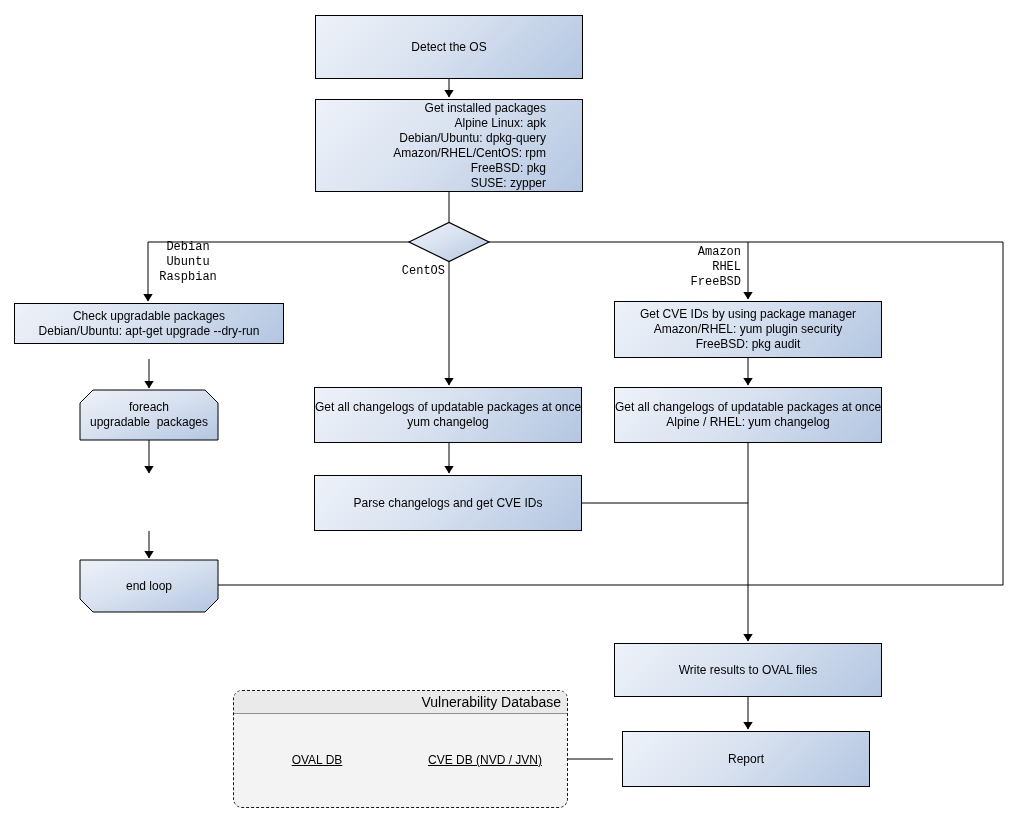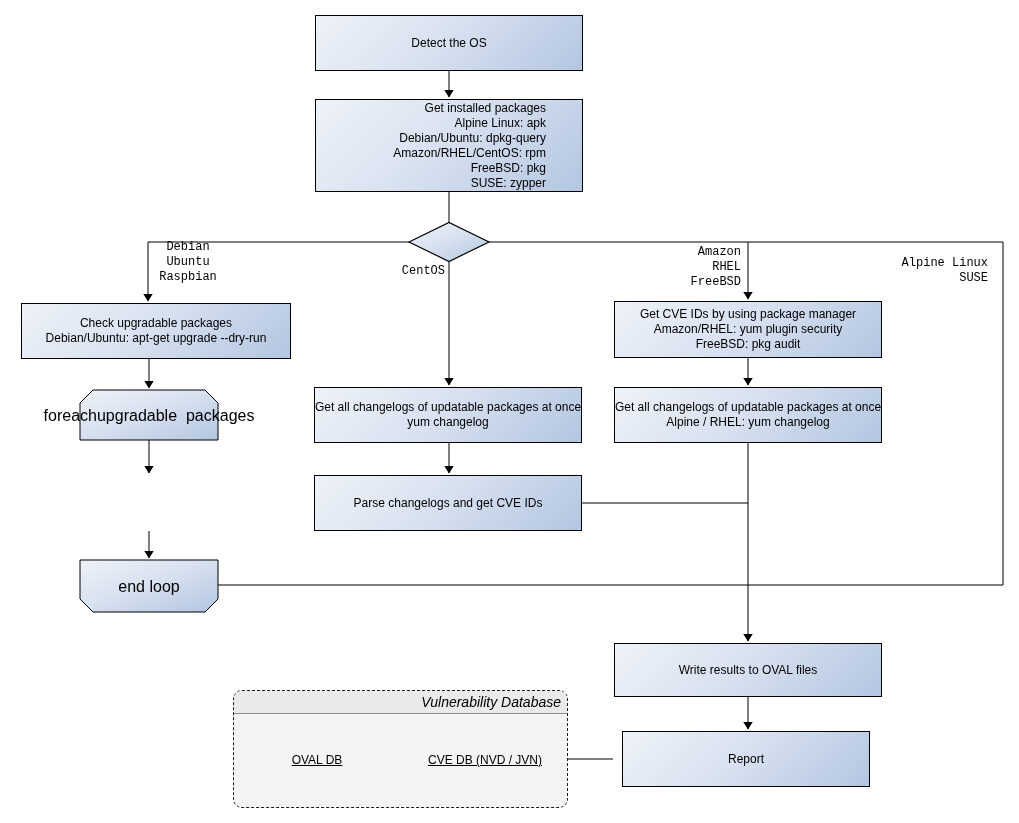--- a/index.html
+++ b/index.html
@@ -11,39 +11,39 @@
   .node{
     position:absolute;box-sizing:border-box;
     background:linear-gradient(135deg,#eef2f9 0%,#d9e2f0 45%,#b3c6e1 100%);
     border:1px solid #000;
     display:flex;flex-direction:column;justify-content:center;align-items:center;
     font-size:12px;line-height:15px;text-align:center;
   }
   .node .ln{white-space:pre;}
   .node.right-align{align-items:flex-end;padding-right:36px;justify-content:flex-end;}
   .shape-text{
-    position:absolute;display:flex;justify-content:center;align-items:center;
-    font-size:16px;line-height:15px;text-align:center;pointer-events:none;
+    position:absolute;display:flex;flex-direction:column;justify-content:center;align-items:center;
+    font-size:12px;line-height:15px;text-align:center;pointer-events:none;
   }
   .shape-text .ln{white-space:pre;}
   .branch-label{
     position:absolute;font-size:12px;line-height:15px;font-family:Liberation Mono, monospace;
   }
   .branch-label .ln{white-space:pre;}
   .branch-label.center{text-align:center;}
   .branch-label.right{text-align:right;}
   .group{
     position:absolute;left:233px;top:690px;width:335px;height:118px;box-sizing:border-box;
     background:#f3f3f3;border:1.5px dashed #1a1a1a;border-radius:9px;
   }
   .group-title-bar{
     position:absolute;left:0;right:0;top:0;height:23px;
     background:#eaeaea;border-bottom:1px solid #8f8f8f;border-radius:8px 8px 0 0;
     display:flex;justify-content:flex-end;align-items:center;
-    font-size:14px;padding-right:6px;box-sizing:border-box;font-style:italic;
+    font-size:14px;padding-right:6px;box-sizing:border-box;
   }
   .cyl-label{
     position:absolute;font-size:12px;text-align:center;pointer-events:none;text-decoration:underline;
   }
 </style>
 </head>
 <body>
 
 <div class="canvas">
 
@@ -98,34 +98,34 @@
       <path d="M248,744 L248,776 A69,13 0 0 0 386,776 L386,744 A69,13 0 0 1 248,744 Z" fill="url(#gCylBody)" stroke="#000"></path>
       <ellipse cx="317" cy="744" rx="69" ry="13" fill="url(#gCylTop)" stroke="#000"></ellipse>
     </g>
 
     <g>
       <path d="M417,744 L417,776 A68,13 0 0 0 553,776 L553,744 A68,13 0 0 1 417,744 Z" fill="url(#gCylBody)" stroke="#000"></path>
       <ellipse cx="485" cy="744" rx="68" ry="13" fill="url(#gCylTop)" stroke="#000"></ellipse>
     </g>
   </svg>
 
-  <div class="node" style="left:315px;top:15px;width:268px;height:56px">
+  <div class="node" style="left:315px;top:15px;width:268px;height:64px">
     <div class="ln">Detect the OS</div>
   </div>
 
   <div class="node right-align" style="left:315px;top:99px;width:268px;height:93px">
     <div class="ln">Get installed packages</div>
     <div class="ln">Alpine Linux: apk</div>
     <div class="ln">Debian/Ubuntu: dpkg-query</div>
     <div class="ln">Amazon/RHEL/CentOS: rpm</div>
     <div class="ln">FreeBSD: pkg</div>
     <div class="ln">SUSE: zypper</div>
   </div>
 
-  <div class="node" style="left:21px;top:303px;width:270px;height:56px">
+  <div class="node" style="left:14px;top:303px;width:270px;height:41px">
     <div class="ln">Check upgradable packages</div>
     <div class="ln">Debian/Ubuntu: apt-get upgrade --dry-run</div>
   </div>
 
   <div class="shape-text" style="left:80px;top:390px;width:138px;height:50px">
     <div class="ln">foreach</div>
     <div class="ln">upgradable  packages</div>
   </div>
 
 
@@ -170,24 +170,20 @@
   <div class="branch-label right" style="left:375px;top:264px;width:70px">
     <div class="ln">CentOS</div>
   </div>
 
   <div class="branch-label right" style="left:655px;top:245px;width:86px">
     <div class="ln">Amazon</div>
     <div class="ln">RHEL</div>
     <div class="ln">FreeBSD</div>
   </div>
 
-  <div class="branch-label right" style="left:868px;top:256px;width:120px">
-    <div class="ln">Alpine Linux</div>
-    <div class="ln">SUSE</div>
-  </div>
 
   <div class="group">
     <div class="group-title-bar">
       <span>Vulnerability Database</span>
     </div>
   </div>
   <div class="cyl-label" style="left:248px;top:753px;width:138px">OVAL DB</div>
   <div class="cyl-label" style="left:417px;top:753px;width:136px">CVE DB (NVD / JVN)</div>
 
 </div>

